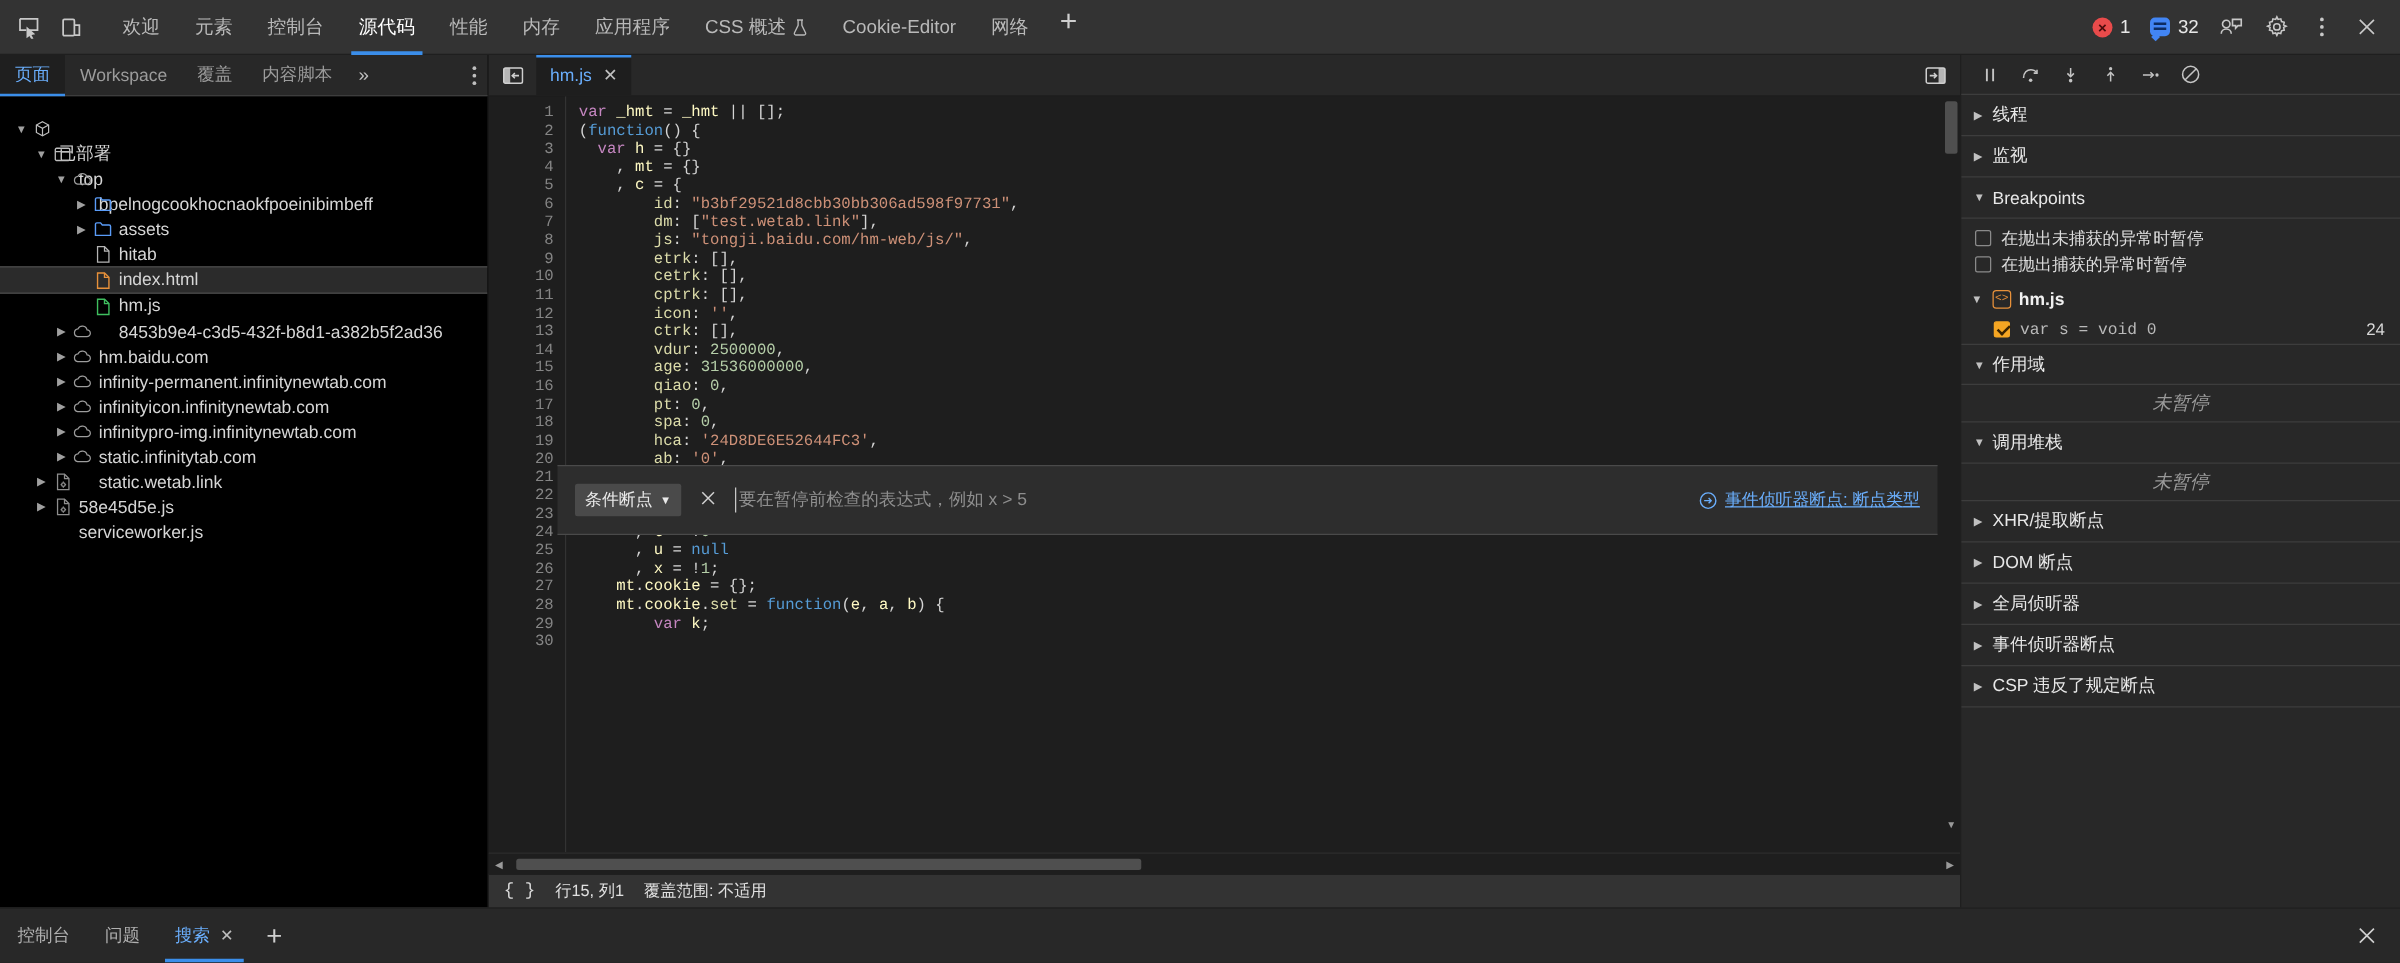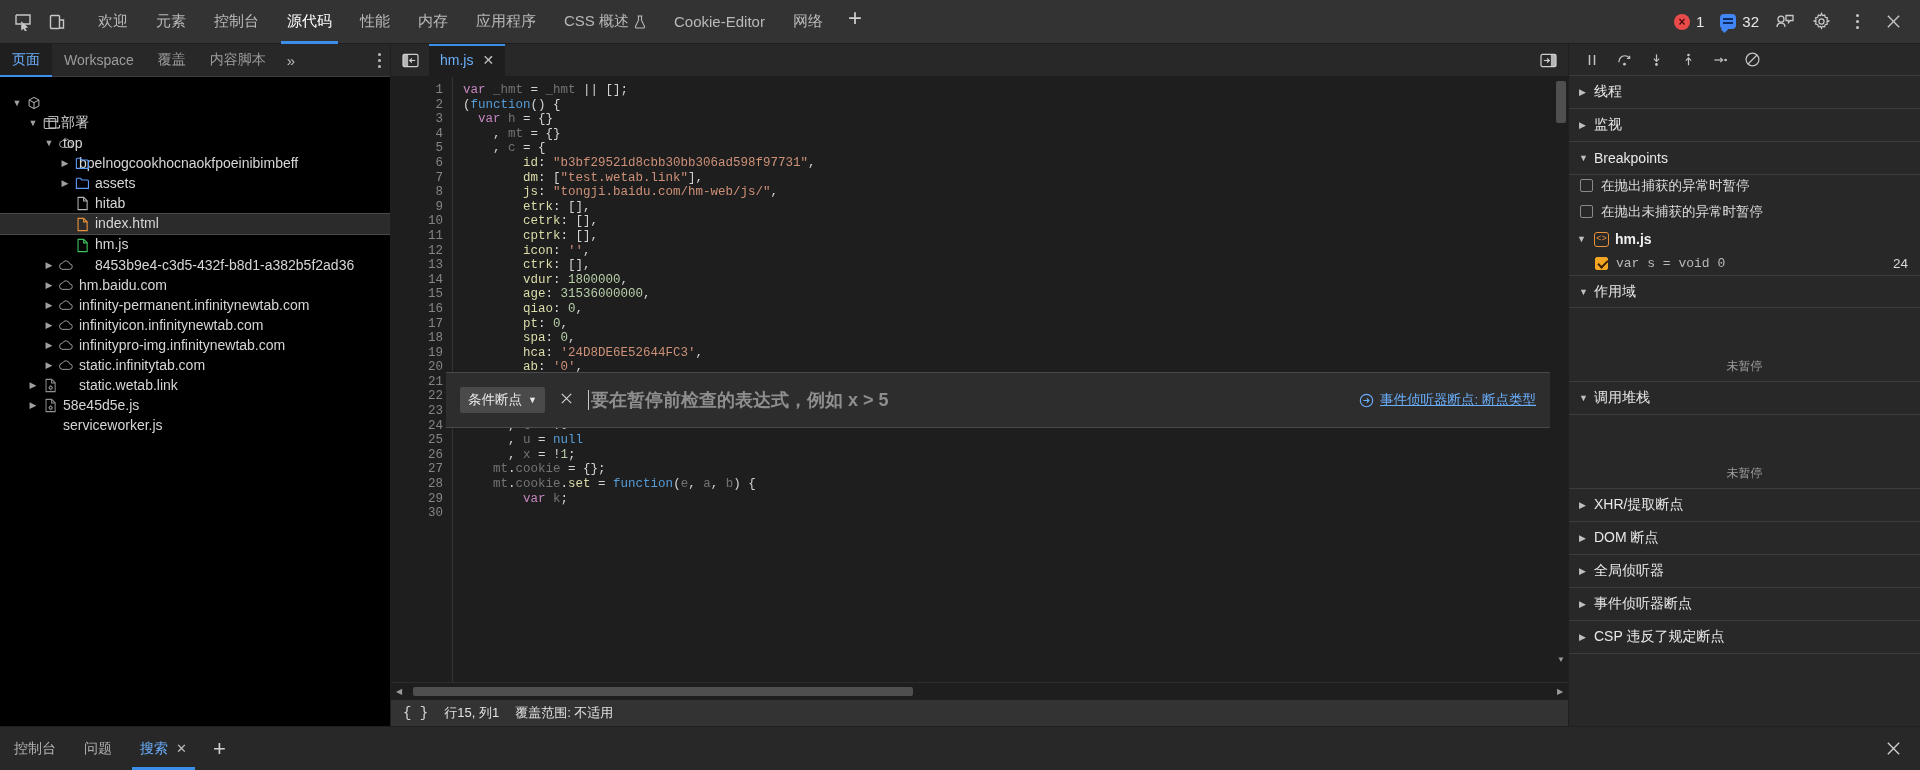--- a/index.html
+++ b/index.html
@@ -126,41 +126,41 @@
     padding-top: 6px; position: relative; border-right: 1px solid #333;
   }
   .gline { height: 14.6px; line-height: 14.6px; font-family: "Liberation Mono", monospace; font-size: 12.5px; color: #858585; padding-right: 9px; position: relative; }
   .code {
     flex: 1 1 auto; padding-top: 6px; padding-left: 10px; overflow: hidden;
     font-family: "Liberation Mono", monospace; font-size: 12.5px;
   }
   .cline { height: 14.6px; line-height: 14.6px; white-space: pre; color: #d4d4d4; }
   .kw { color: #c586c0; }
   .kw2 { color: #569cd6; }
-  .var { color: #737373; }
+  .var { color: #fef9c3; }
   .prop { color: #dcdcaa; }
   .str { color: #ce9178; }
   .num { color: #b5cea8; }
   .pun { color: #d4d4d4; }
   .fn { color: #dcdcaa; }
 
   
   .cbp {
     position: absolute; left: 55px; right: 18px; top: 295px; height: 56px;
     background: #2d2d2d; border-top: 1px solid #4a4a4a; border-bottom: 1px solid #4a4a4a;
     display: flex; align-items: center; padding: 0 14px; gap: 10px; z-index: 5;
   }
   .cbp-select {
     background: #4a4a4a; color: #eaeaea; font-size: 13.5px; padding: 4px 8px;
     display: flex; align-items: center; gap: 6px; border-radius: 2px; white-space: nowrap;
   }
   .cbp-x { color: #cfcfcf; font-size: 16px; line-height: 1; padding: 0 4px; }
   .cbp-input {
-    flex: 1 1 auto; display: flex; align-items: center; color: #8e8e8e; font-size: 18px;
-    border-left: 1px solid #c8c8c8; padding-left: 2px; height: 20px; font-weight: bold;
+    flex: 1 1 auto; display: flex; align-items: center; color: #8e8e8e; font-size: 14px;
+    border-left: 1px solid #c8c8c8; padding-left: 2px; height: 20px;
   }
   .cbp-link { display: flex; align-items: center; gap: 6px; color: #6aaefc; font-size: 13.5px; white-space: nowrap; }
   .cbp-link span { text-decoration: underline; }
 
   
   .vscroll {
     position: absolute; right: 2px; top: 4px; width: 10px; bottom: 20px; z-index: 6;
   }
   .vscroll .thumb { position: absolute; top: 0; width: 10px; height: 42px; background: #4f4f4f; border-radius: 2px; }
   .vscroll .arrtop, .vscroll .arrbot { position: absolute; left: 0; width: 10px; color: #9a9a9a; font-size: 8px; text-align: center; }
@@ -217,21 +217,21 @@
     font-size: 9px; display: flex; align-items: center; justify-content: center;
     font-family: "Liberation Mono", monospace; font-weight: normal; flex: 0 0 15px;
   }
   .bp-item {
     height: 23px; display: flex; align-items: center; gap: 8px; padding-left: 26px; padding-right: 12px;
     color: #b9b9b9; font-size: 13px; font-family: "Liberation Mono", monospace;
   }
   .bp-item .ln { margin-left: auto; font-family: "Liberation Sans", sans-serif; color: #d8d8d8; font-size: 13.5px; }
   .empty-row {
     height: 30px; display: flex; align-items: center; justify-content: center;
-    color: #9a9a9a; font-size: 12px; border-bottom: 1px solid #3d3d3d; margin-top: 44px;
+    color: #9a9a9a; font-size: 15px; font-style: italic; border-bottom: 1px solid #3d3d3d;
   }
 
   
   .drawer {
     height: 44px; flex: 0 0 44px; background: #282828;
     border-top: 1px solid #1f1f1f; display: flex; align-items: stretch;
   }
   .dw-tab {
     display: flex; align-items: center; gap: 8px; padding: 0 14px;
     color: #b0b0b0; font-size: 14px; position: relative;
@@ -603,21 +603,21 @@
           <div class="cline"><span class="pun">    , </span><span class="var">mt</span><span class="pun"> = {}</span></div>
           <div class="cline"><span class="pun">    , </span><span class="var">c</span><span class="pun"> = {</span></div>
           <div class="cline"><span class="pun">        </span><span class="prop">id</span><span class="pun">: </span><span class="str">"b3bf29521d8cbb30bb306ad598f97731"</span><span class="pun">,</span></div>
           <div class="cline"><span class="pun">        </span><span class="prop">dm</span><span class="pun">: [</span><span class="str">"test.wetab.link"</span><span class="pun">],</span></div>
           <div class="cline"><span class="pun">        </span><span class="prop">js</span><span class="pun">: </span><span class="str">"tongji.baidu.com/hm-web/js/"</span><span class="pun">,</span></div>
           <div class="cline"><span class="pun">        </span><span class="prop">etrk</span><span class="pun">: [],</span></div>
           <div class="cline"><span class="pun">        </span><span class="prop">cetrk</span><span class="pun">: [],</span></div>
           <div class="cline"><span class="pun">        </span><span class="prop">cptrk</span><span class="pun">: [],</span></div>
           <div class="cline"><span class="pun">        </span><span class="prop">icon</span><span class="pun">: </span><span class="str">''</span><span class="pun">,</span></div>
           <div class="cline"><span class="pun">        </span><span class="prop">ctrk</span><span class="pun">: [],</span></div>
-          <div class="cline"><span class="pun">        </span><span class="prop">vdur</span><span class="pun">: </span><span class="num">1800000</span><span class="pun">,</span></div>
+          <div class="cline"><span class="pun">        </span><span class="prop">vdur</span><span class="pun">: </span><span class="num">2500000</span><span class="pun">,</span></div>
           <div class="cline"><span class="pun">        </span><span class="prop">age</span><span class="pun">: </span><span class="num">31536000000</span><span class="pun">,</span></div>
           <div class="cline"><span class="pun">        </span><span class="prop">qiao</span><span class="pun">: </span><span class="num">0</span><span class="pun">,</span></div>
           <div class="cline"><span class="pun">        </span><span class="prop">pt</span><span class="pun">: </span><span class="num">0</span><span class="pun">,</span></div>
           <div class="cline"><span class="pun">        </span><span class="prop">spa</span><span class="pun">: </span><span class="num">0</span><span class="pun">,</span></div>
           <div class="cline"><span class="pun">        </span><span class="prop">hca</span><span class="pun">: </span><span class="str">'24D8DE6E52644FC3'</span><span class="pun">,</span></div>
           <div class="cline"><span class="pun">        </span><span class="prop">ab</span><span class="pun">: </span><span class="str">'0'</span><span class="pun">,</span></div>
           <div class="cline"><span class="pun">        </span><span class="prop">v</span><span class="pun">: </span><span class="num">1</span></div>
           <div class="cline"><span class="pun">    };</span></div>
           <div class="cline"><span class="pun">    </span><span class="kw">var</span><span class="pun"> </span><span class="var">s</span><span class="pun"> = </span><span class="kw2">void</span><span class="pun"> </span><span class="num">0</span></div>
           <div class="cline"><span class="pun">      , </span><span class="var">t</span><span class="pun"> = !</span><span class="num">0</span></div>
@@ -722,27 +722,27 @@
       </div>
       <div class="sect-head">
         <span class="tri">▶</span>
         <span>监视</span>
       </div>
       <div class="sect-head">
         <span class="tri">▼</span>
         <span>Breakpoints</span>
       </div>
 
+      <div class="chkrow" style="margin-top:5px">
+        <span class="chkbox"></span>
+        <span>在抛出未捕获的异常时暂停</span>
+      </div>
       <div class="chkrow">
         <span class="chkbox"></span>
         <span>在抛出捕获的异常时暂停</span>
-      </div>
-      <div class="chkrow" style="margin-top:5px">
-        <span class="chkbox"></span>
-        <span>在抛出未捕获的异常时暂停</span>
       </div>
 
       <div class="bp-file" style="margin-top:4px">
         <span class="tri" style="font-size:9px;color:#c0c0c0;width:13px;text-align:center">▼</span>
         <span class="jsbadge">&lt;&gt;</span>
         <span>hm.js</span>
       </div>
       <div class="bp-item">
         <span class="chkbox on"></span>
         <span>var s = void 0</span>

